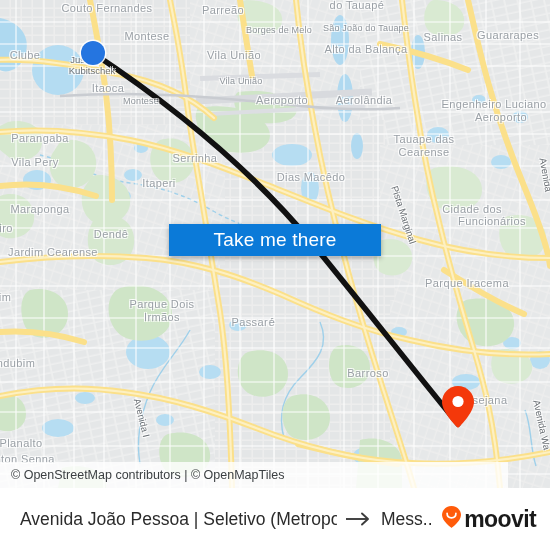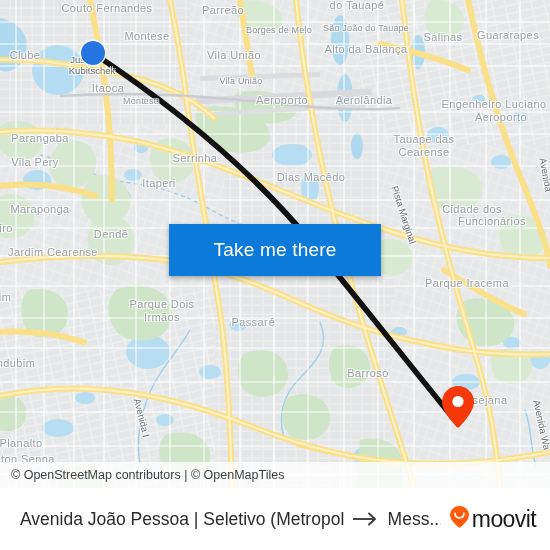--- a/index.html
+++ b/index.html
@@ -56,37 +56,37 @@
   }
   #dest-marker {
     position:absolute;
     width:34px; height:44px;
   }
 
   
   #cta-button {
     position:absolute;
     left:169px; top:224px;
-    width:212px; height:52px;
+    width:212px; height:32px;
     background:#0b7ad8;
     border:0;
     color:#ffffff;
     font-family:"Liberation Sans", sans-serif;
     font-size:19px;
     letter-spacing:.2px;
     cursor:pointer;
     box-shadow:0 2px 5px rgba(0,0,0,.32);
     display:flex; align-items:center; justify-content:center;
   }
 
   
   #attribution {
     position:absolute;
     left:0; top:462px;
-    width:550px; height:26px;
+    width:508px; height:26px;
     background:rgba(255,255,255,.80);
     display:flex; align-items:center;
     padding-left:11px;
     font-size:12.5px;
     color:#3c4043;
     white-space:nowrap;
   }
 
   
   #bottom-bar {
@@ -121,21 +121,21 @@
   }
   #moovit-logo {
     flex:0 0 auto;
     display:flex;
     align-items:center;
     gap:2px;
     margin-left:8px;
   }
   #moovit-wordmark {
     font-size:23px;
-    font-weight:normal;
+    font-weight:bold;
     color:#1a1a1a;
     letter-spacing:-.6px;
     line-height:1;
   }
 </style>
 </head>
 <body>
 
 <div id="app">
 

